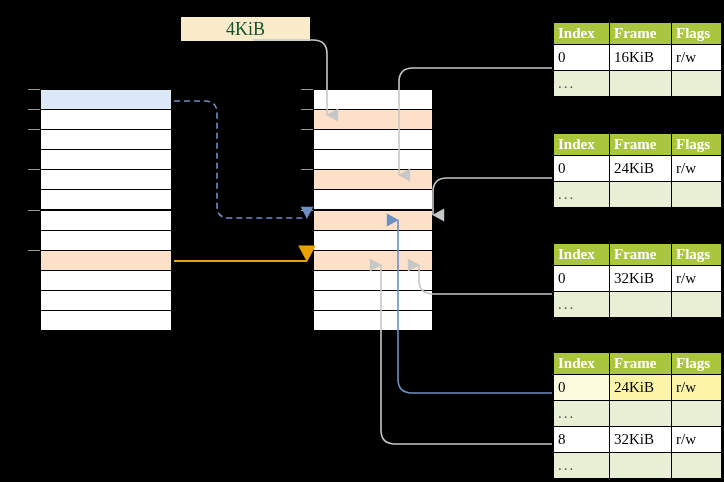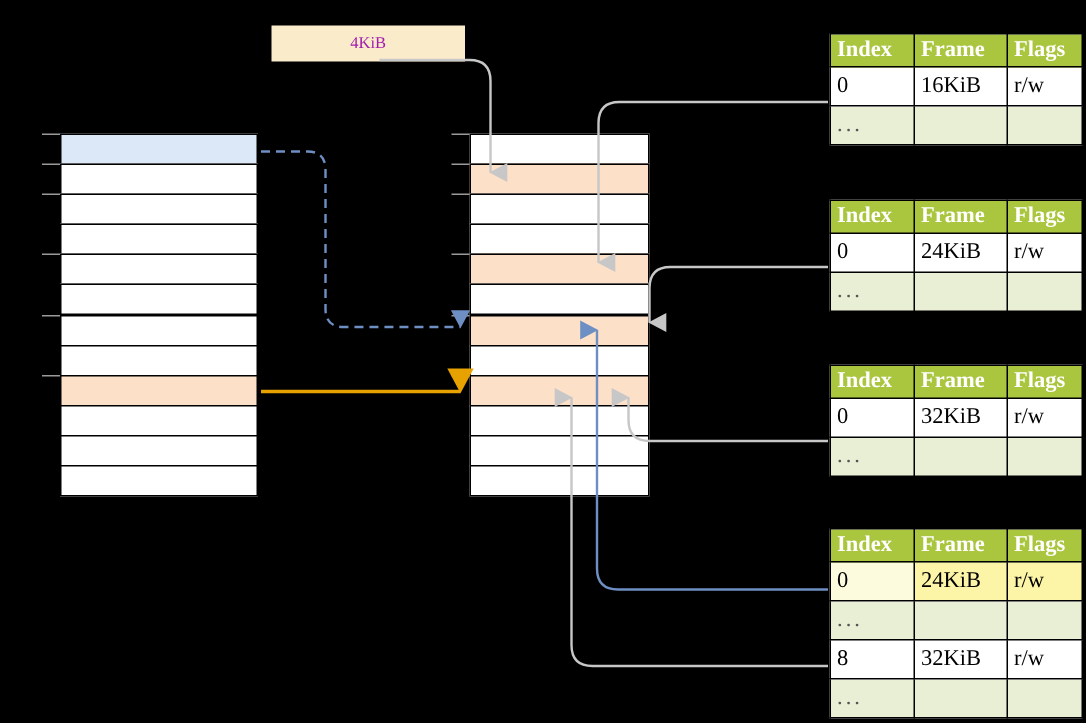--- a/index.html
+++ b/index.html
@@ -16,22 +16,22 @@
     border:1px solid #000;
     background:#ffffff;
   }
   .cell.blue{background:#dce8f8;}
   .cell.peach{background:#fde0c8;}
   .tick{position:absolute;height:1px;background:#9a9a9a;}
 
   .label-box{
     position:absolute;box-sizing:border-box;
     background:#faecca;
-    color:#a21caf;
-    font-size:11px;
+    color:#14532d;
+    font-size:18px;
     display:flex;align-items:center;justify-content:center;
     white-space:nowrap;
   }
 
   table.pt{
     position:absolute;
     border-collapse:collapse;
     background:#fff;
     table-layout:fixed;
   }

